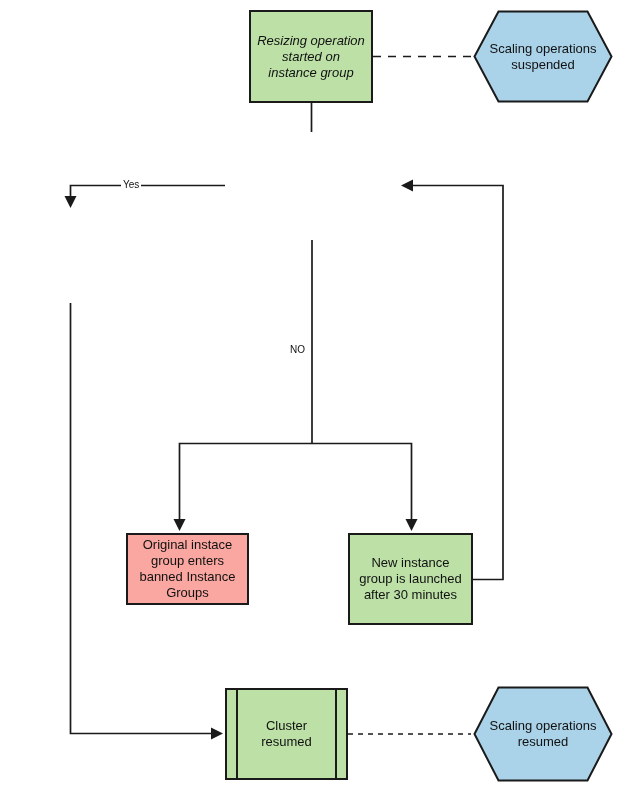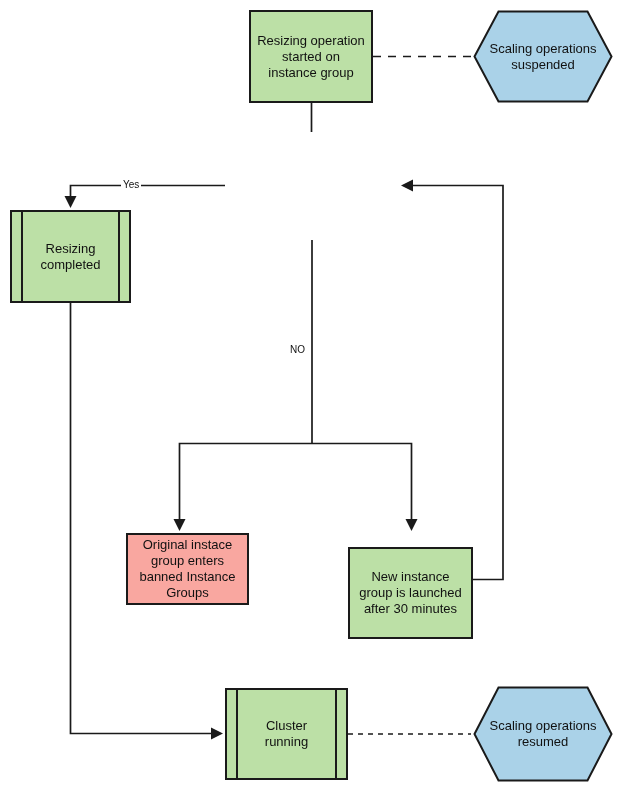--- a/index.html
+++ b/index.html
@@ -57,26 +57,26 @@
   }
   .edge-label {
     position: absolute;
     background: var(--label_bg);
     color: var(--text);
     font-size: 10px; line-height: 15px;
     padding: 0 2px;
     z-index: 3;
   }
   
-  #start             { left: 249px; top: 10px;  width: 124px; height: 93px; }
+  #start             { left: 249px; top: 10px;  width: 124px; height: 93px; font-style: italic; }
   #suspended         { left: 473px; top: 10px;  width: 140px; height: 93px; }
   #completed         { left: 225px; top: 133px; width: 174px; height: 107px; }
   #resizing-completed{ left: 10px;  top: 210px; width: 121px; height: 93px; }
   #banned            { left: 126px; top: 533px; width: 123px; height: 72px; }
-  #new-group         { left: 348px; top: 533px; width: 125px; height: 92px; margin-top: 14px; }
+  #new-group         { left: 348px; top: 533px; width: 125px; height: 92px; }
   #cluster-running   { left: 225px; top: 688px; width: 123px; height: 92px; }
   #resumed           { left: 473px; top: 686px; width: 140px; height: 96px; }
   #yes-label { left: 121px; top: 177px; }
   #no-label  { left: 288px; top: 342px; text-align: center; }
 </style>
 </head>
 <body>
 
 <div id="canvas">
 
@@ -114,41 +114,37 @@
 
   <div id="suspended" class="node">
     <svg class="shape-svg" viewBox="0 0 140 93" xmlns="http://www.w3.org/2000/svg">
       <polygon class="fill-blue" points="1.5,46.5 25.5,1.5 114.5,1.5 138.5,46.5 114.5,91.5 25.5,91.5"></polygon>
     </svg>
     <span class="txt">Scaling operations
 suspended</span>
   </div>
 
 
-  <div id="resizing-completed" class="node rect green predef">
-    <span class="txt">Resizing
-completed</span>
-  </div>
 
   <div id="banned" class="node rect red">
     <span class="txt">Original instace
 group enters
 banned Instance
 Groups</span>
   </div>
 
   <div id="new-group" class="node rect green">
     <span class="txt">New instance
 group is launched
 after 30 minutes</span>
   </div>
 
   <div id="cluster-running" class="node rect green predef">
     <span class="txt">Cluster
-running</span>
+resumed</span>
   </div>
 
   <div id="resumed" class="node">
     <svg class="shape-svg" viewBox="0 0 140 96" xmlns="http://www.w3.org/2000/svg">
       <polygon class="fill-blue" points="1.5,48 25.5,1.5 114.5,1.5 138.5,48 114.5,94.5 25.5,94.5"></polygon>
     </svg>
     <span class="txt">Scaling operations
 resumed</span>
   </div>
 

